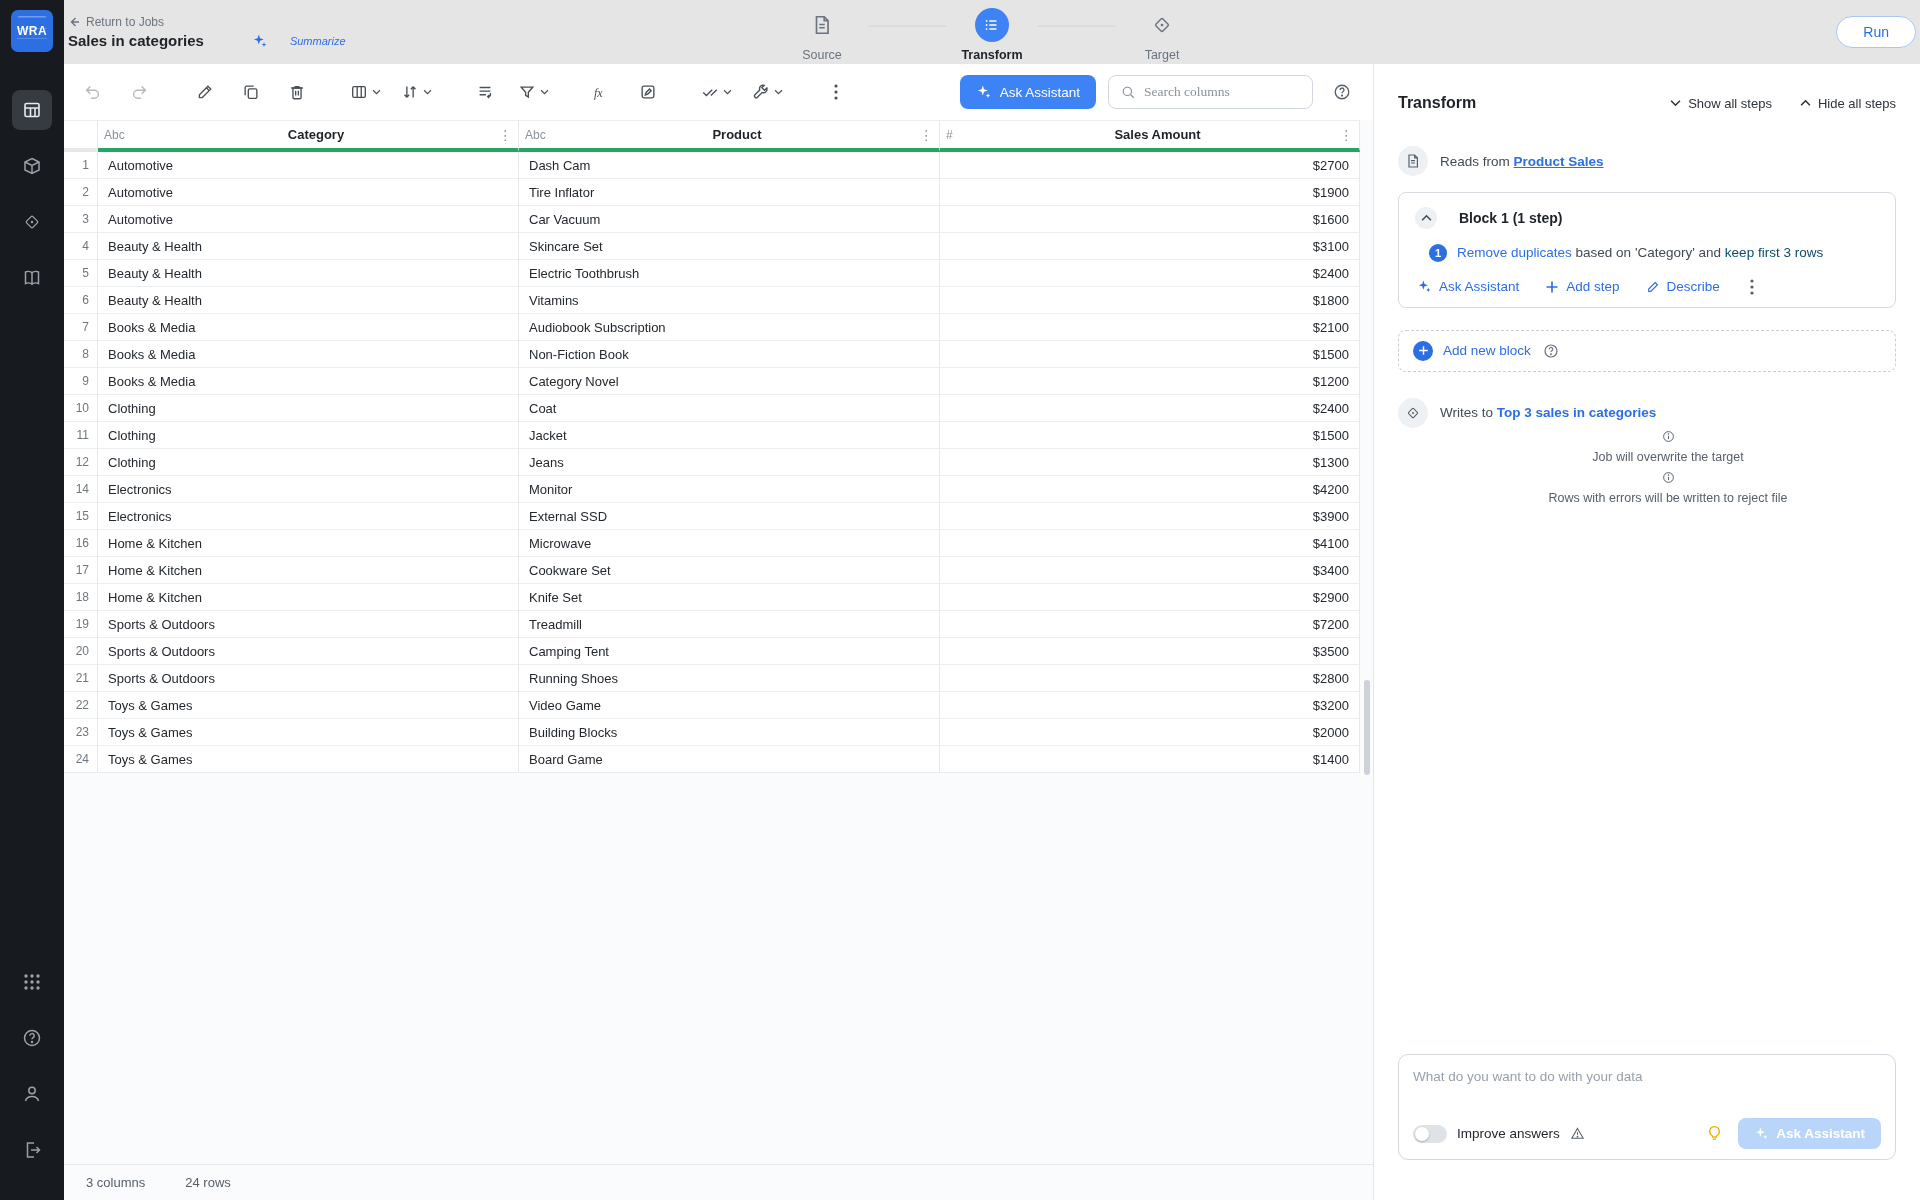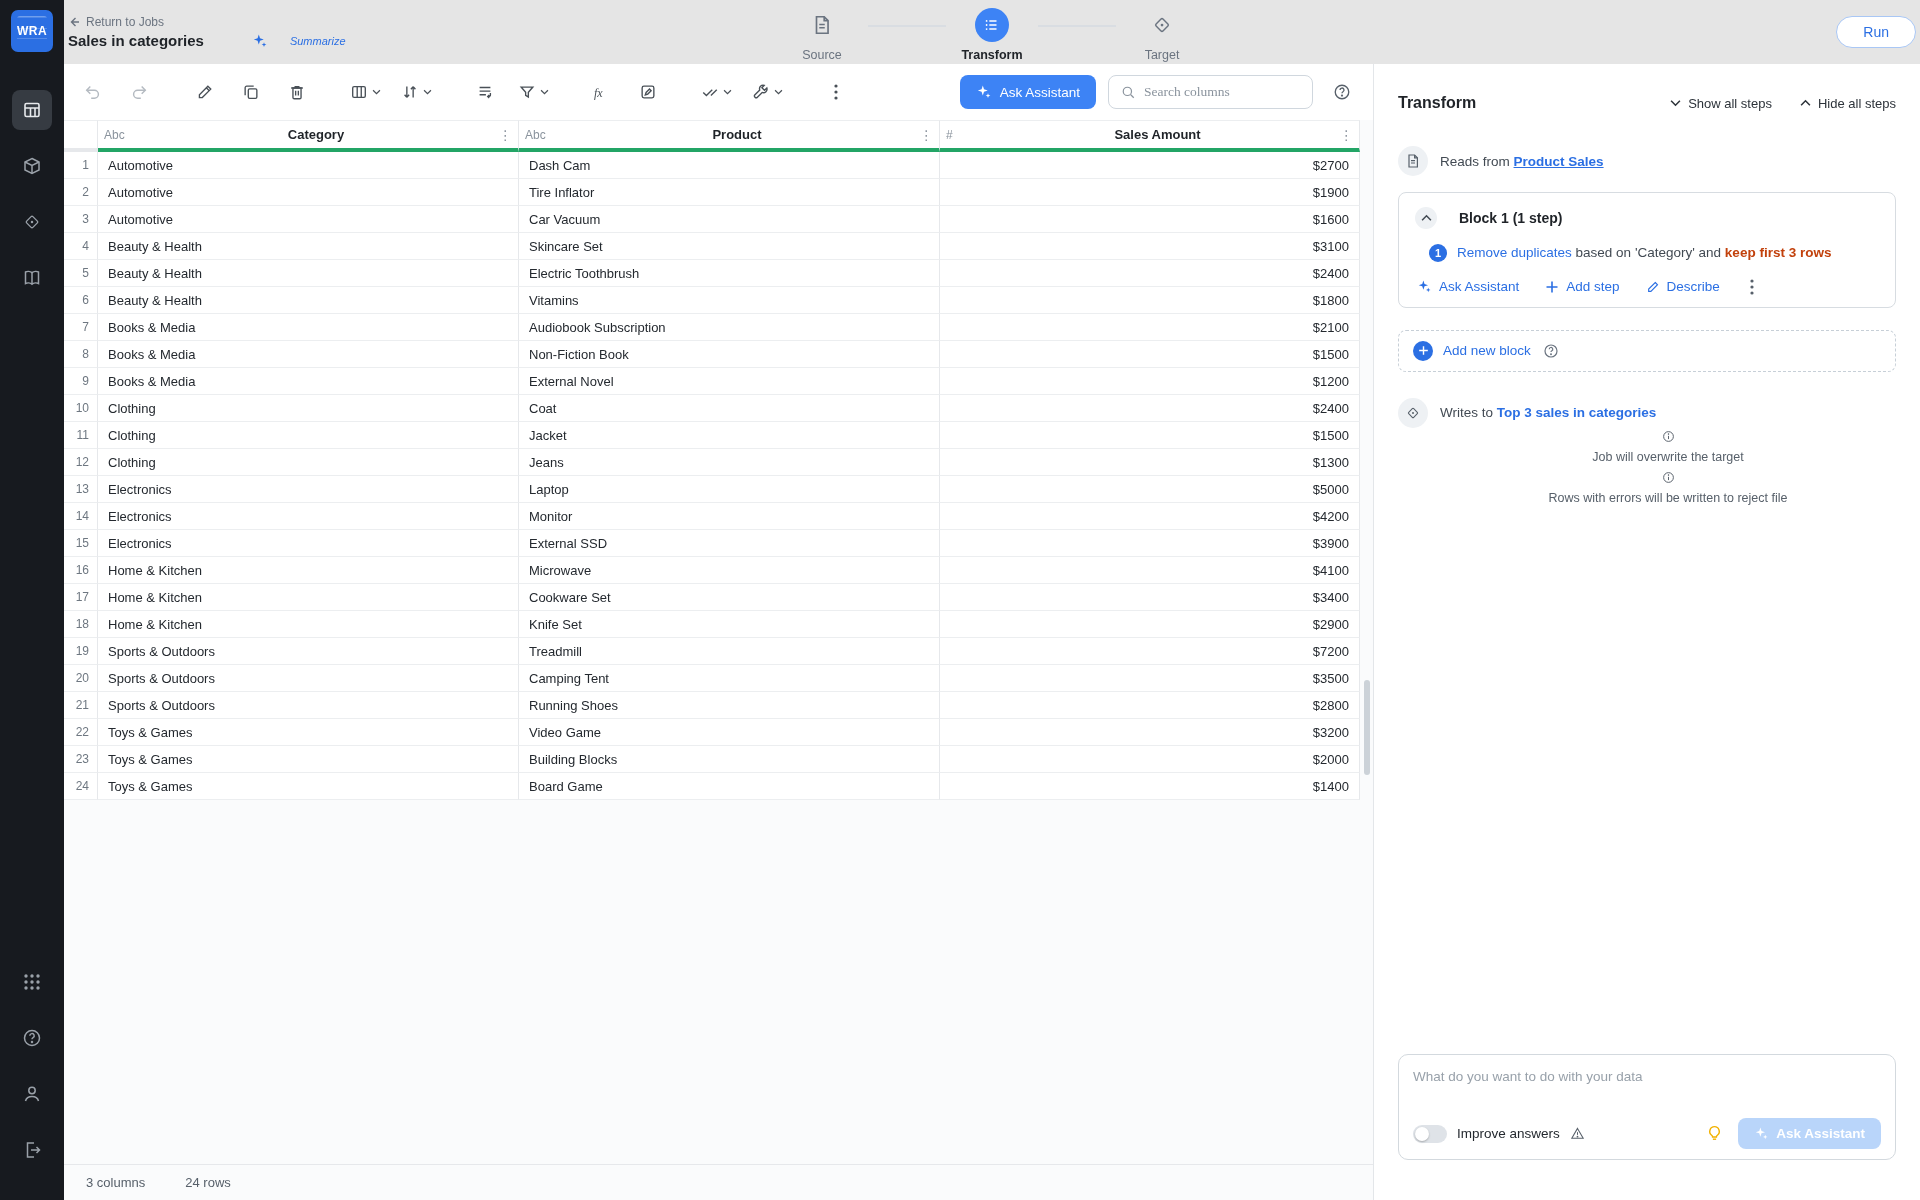--- a/index.html
+++ b/index.html
@@ -143,21 +143,21 @@
   }
   .block-title { font-size:14px; font-weight:600; color:#1f2328; }
   .step-row { display:flex; align-items:flex-start; gap:10px; padding-left:14px; margin-bottom:16px; }
   .step-num {
     width:18px; height:18px; border-radius:50%; background:#2b6fe3; color:#fff;
     font-size:11px; font-weight:bold; display:flex; align-items:center; justify-content:center;
     flex-shrink:0; margin-top:1px;
   }
   .step-desc { font-size:13.5px; color:#424a53; line-height:1.45; }
   .step-remove { color:#2b6fe3; font-weight:500; cursor:pointer; }
-  .step-keep { color:#c2410c; font-weight:bold; }
+  .step-keep { color:#0c4a6e; font-weight:normal; }
   .block-actions { display:flex; align-items:center; gap:26px; padding-left:2px; }
   .action-link { display:flex; align-items:center; gap:7px; color:#2b6fe3; font-size:13.5px; font-weight:500; cursor:pointer; background:none; border:none; font-family:inherit; }
   .kebab-btn { background:none; border:none; color:#57606a; cursor:pointer; margin-left:4px; display:flex; }
 
   .add-block {
     border:1px dashed #c7cfd7; border-radius:8px; padding:10px 14px; display:flex;
     align-items:center; gap:10px; margin-bottom:26px; cursor:pointer;
   }
   .plus-circle {
     width:20px; height:20px; border-radius:50%; background:#2b6fe3; color:#fff;
@@ -602,46 +602,40 @@
                 </tr>
                 <tr>
                   <td class="rownum">8</td>
                   <td>Books &amp; Media</td>
                   <td>Non-Fiction Book</td>
                   <td class="amount">$1500</td>
                 </tr>
                 <tr>
                   <td class="rownum">9</td>
                   <td>Books &amp; Media</td>
-                  <td>External Novel</td>
+                  <td>Category Novel</td>
                   <td class="amount">$1200</td>
                 </tr>
                 <tr>
                   <td class="rownum">10</td>
                   <td>Clothing</td>
                   <td>Coat</td>
                   <td class="amount">$2400</td>
                 </tr>
                 <tr>
                   <td class="rownum">11</td>
                   <td>Clothing</td>
                   <td>Jacket</td>
                   <td class="amount">$1500</td>
                 </tr>
                 <tr>
                   <td class="rownum">12</td>
                   <td>Clothing</td>
                   <td>Jeans</td>
                   <td class="amount">$1300</td>
-                </tr>
-                <tr>
-                  <td class="rownum">13</td>
-                  <td>Electronics</td>
-                  <td>Laptop</td>
-                  <td class="amount">$5000</td>
                 </tr>
                 <tr>
                   <td class="rownum">14</td>
                   <td>Electronics</td>
                   <td>Monitor</td>
                   <td class="amount">$4200</td>
                 </tr>
                 <tr>
                   <td class="rownum">15</td>
                   <td>Electronics</td>

